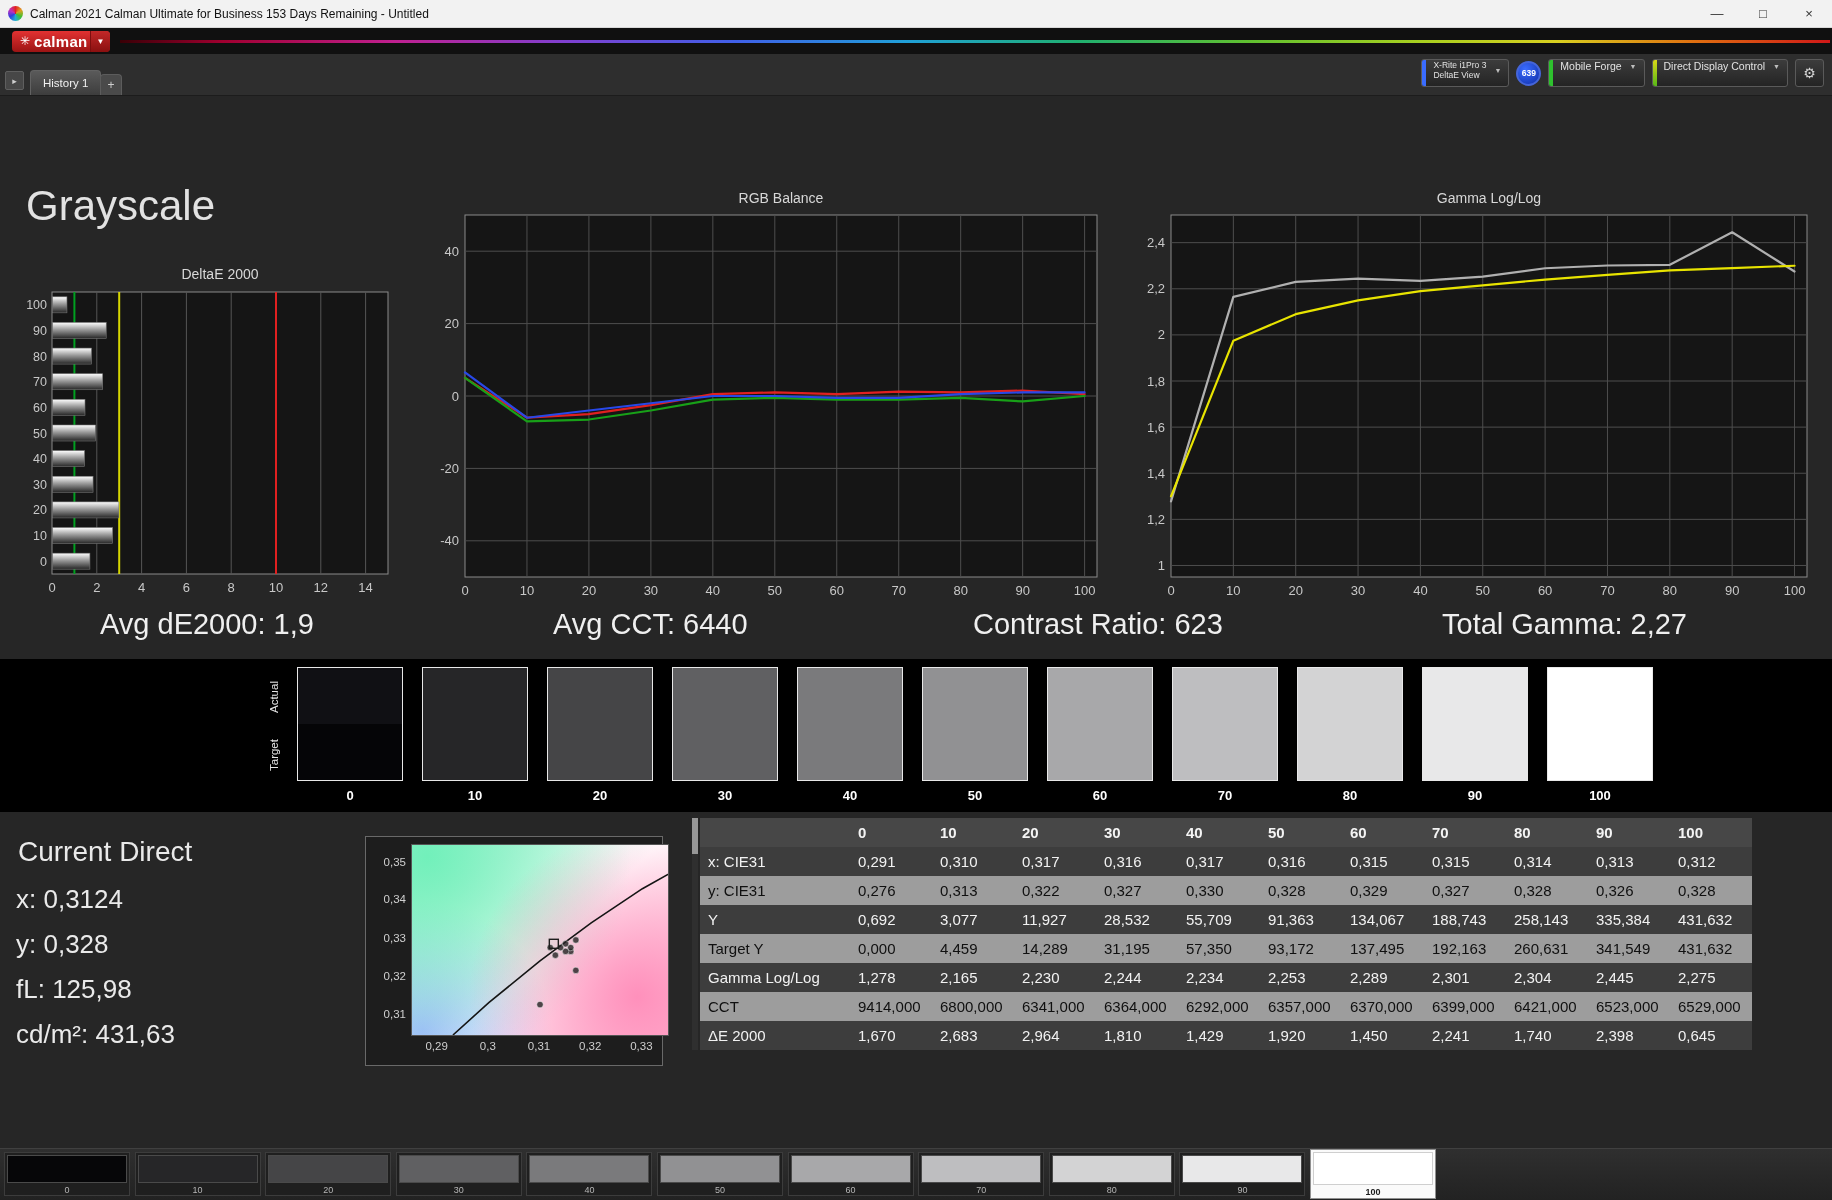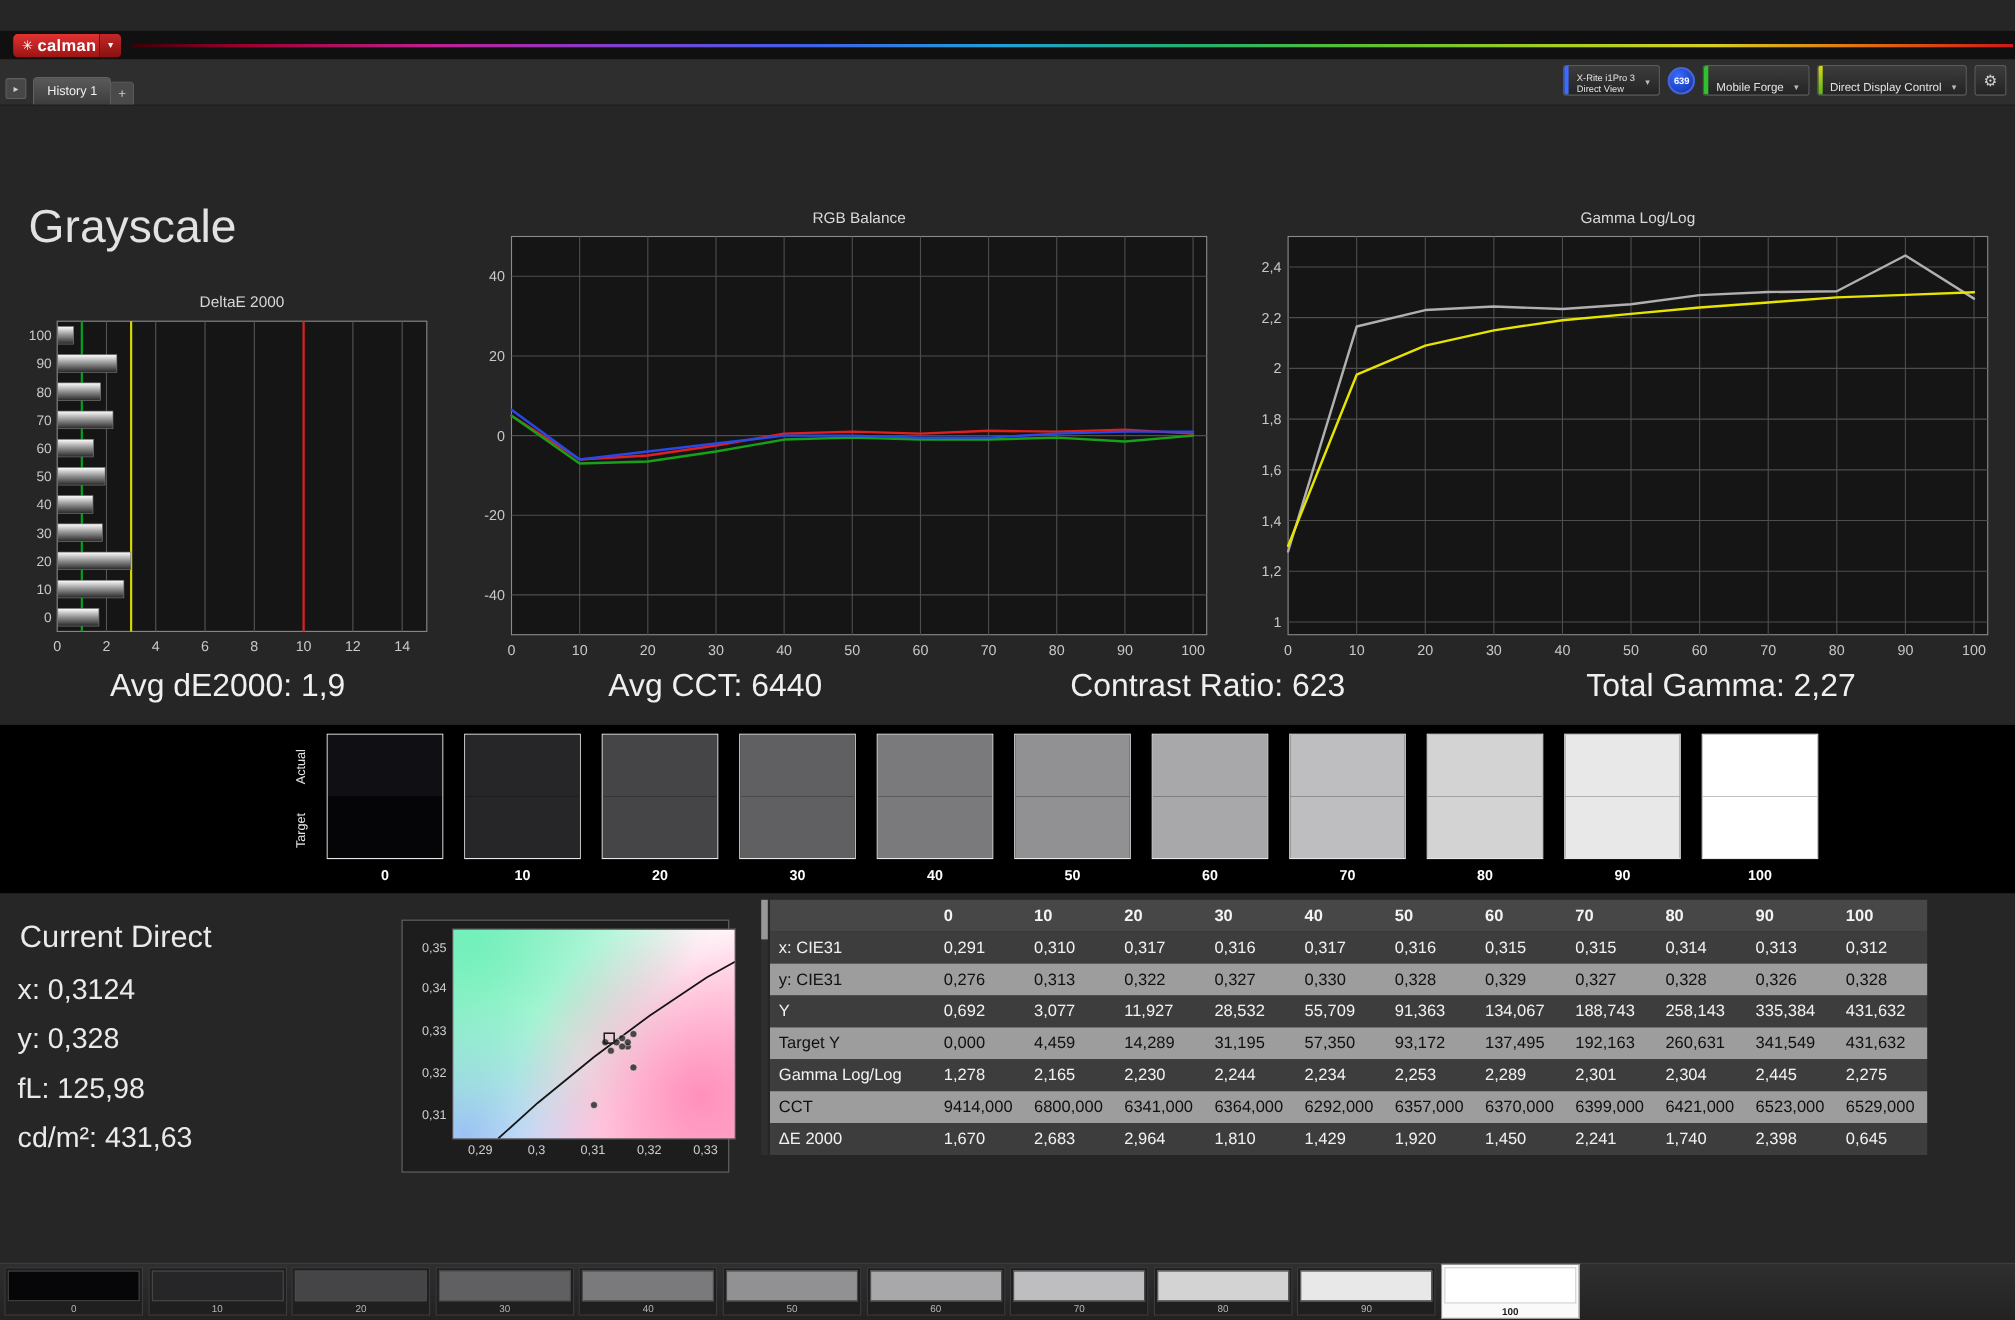--- a/index.html
+++ b/index.html
@@ -19,21 +19,21 @@
   .logo-text{color:#fff;font-size:15px;font-weight:bold;letter-spacing:.3px;padding-right:2px;}
   .logo-caret{border-left:1px solid #7c0e0e;color:#fff;font-size:8px;padding:0 6px;height:100%;display:flex;align-items:center;background:linear-gradient(180deg,#c22828,#8a1010);border-radius:0 4px 4px 0;}
   .rainbow{flex:1;height:3px;margin:0 2px 0 10px;background:linear-gradient(90deg,#3a0006,#a00030 6%,#c02090 16%,#8040d0 26%,#4060e8 36%,#20a0d8 46%,#20b070 56%,#60c030 66%,#a8d020 76%,#d8d020 84%,#e07010 92%,#d01818 100%);}
 
   
   .toolbar{position:absolute;left:0;top:54px;width:1832px;height:42px;background:#2e2e2e;border-bottom:1px solid #1c1c1c;box-sizing:border-box;}
   .tab-arrow{position:absolute;left:5px;bottom:5px;width:17px;height:17px;background:#474747;border:1px solid #5f5f5f;color:#cfcfcf;font-size:9px;display:flex;align-items:center;justify-content:center;border-radius:2px;}
   .tab{position:absolute;left:30px;bottom:0;height:24px;padding:0 12px;background:linear-gradient(180deg,#5a5a5a,#3d3d3d);border:1px solid #626262;border-bottom:none;border-radius:4px 4px 0 0;color:#f0f0f0;font-size:11.5px;display:flex;align-items:center;text-align:right;}
   .tab-add{position:absolute;left:100px;bottom:0;height:20px;width:20px;background:#4a4a4a;border:1px solid #5c5c5c;border-bottom:none;border-radius:4px 4px 0 0;color:#cfcfcf;font-size:12px;display:flex;align-items:center;justify-content:center;}
   .toolbar-right{position:absolute;right:8px;top:5px;display:flex;align-items:center;gap:7px;}
-  .dropdown{height:26px;background:linear-gradient(180deg,#3c3c3c,#242424);border:1px solid #5a5a5a;border-radius:3px;display:flex;align-items:flex-end;color:#e2e2e2;overflow:hidden;}
+  .dropdown{height:26px;background:linear-gradient(180deg,#3c3c3c,#242424);border:1px solid #5a5a5a;border-radius:3px;display:flex;align-items:flex-start;color:#e2e2e2;overflow:hidden;}
   .dd-accent{width:4px;height:100%;}
   .dd-body{padding:0 7px;display:flex;align-items:center;gap:8px;}
   .dd-lines{display:flex;flex-direction:column;font-size:8.5px;line-height:1.2;}
   .dd-label{font-size:10.5px;}
   .dd-caret{font-size:7px;color:#bdbdbd;}
   .meter-badge{width:25px;height:25px;border-radius:50%;background:radial-gradient(circle at 35% 30%,#3a6cff,#0f2ea8);border:2px solid #4565d8;color:#fff;font-size:8.5px;font-weight:bold;display:flex;align-items:center;justify-content:center;box-sizing:border-box;}
   .gear-btn{width:27px;height:26px;background:linear-gradient(180deg,#3c3c3c,#242424);border:1px solid #5a5a5a;border-radius:3px;color:#d4d4d4;font-size:14px;display:flex;align-items:center;justify-content:center;}
 
   
   .page-title{position:absolute;left:26px;top:182px;font-size:42px;color:#e2e2e2;}
@@ -91,20 +91,29 @@
   .patch-label{text-align:center;font-size:9px;color:#b5b5b5;margin-top:1px;}
   .patch-cell.sel{top:0;height:50px;background:#fafafa;border:1px solid #909090;z-index:2;}
   .patch-cell.sel .patch-swatch{height:31px;border:1px solid #cfcfcf;}
   .patch-cell.sel .patch-label{color:#1a1a1a;font-weight:bold;}
 </style>
 </head>
 <body>
 
 <div id="app">
 
+  <div class="titlebar">
+    <div class="app-icon"></div>
+    <div class="title-text">Calman 2021 Calman Ultimate for Business 153 Days Remaining  - Untitled</div>
+    <div class="win-controls">
+      <div class="win-btn">—</div>
+      <div class="win-btn">□</div>
+      <div class="win-btn">×</div>
+    </div>
+  </div>
 
   <div class="brandbar">
     <div class="calman-logo">
       <span class="logo-flower">✳</span>
       <span class="logo-text">calman</span>
       <span class="logo-caret">▼</span>
     </div>
     <div class="rainbow"></div>
   </div>
 
@@ -113,21 +122,21 @@
     <div class="tab">
         <span>History 1</span>
       </div>
     <div class="tab-add">+</div>
     <div class="toolbar-right">
       <div class="dropdown">
         <span class="dd-accent" id="accent-meter" style="background: rgb(58, 108, 255);"></span>
         <span class="dd-body">
           <span class="dd-lines">
             <span>X-Rite i1Pro 3</span>
-            <span>Direct View</span>
+            <span>DeltaE View</span>
           </span>
           <span class="dd-caret">▼</span>
         </span>
       </div>
       <div class="meter-badge">639</div>
       <div class="dropdown">
         <span class="dd-accent" id="accent-source" style="background: rgb(46, 194, 46);"></span>
         <span class="dd-body">
           <span class="dd-label">Mobile Forge</span>
           <span class="dd-caret">▼</span>

